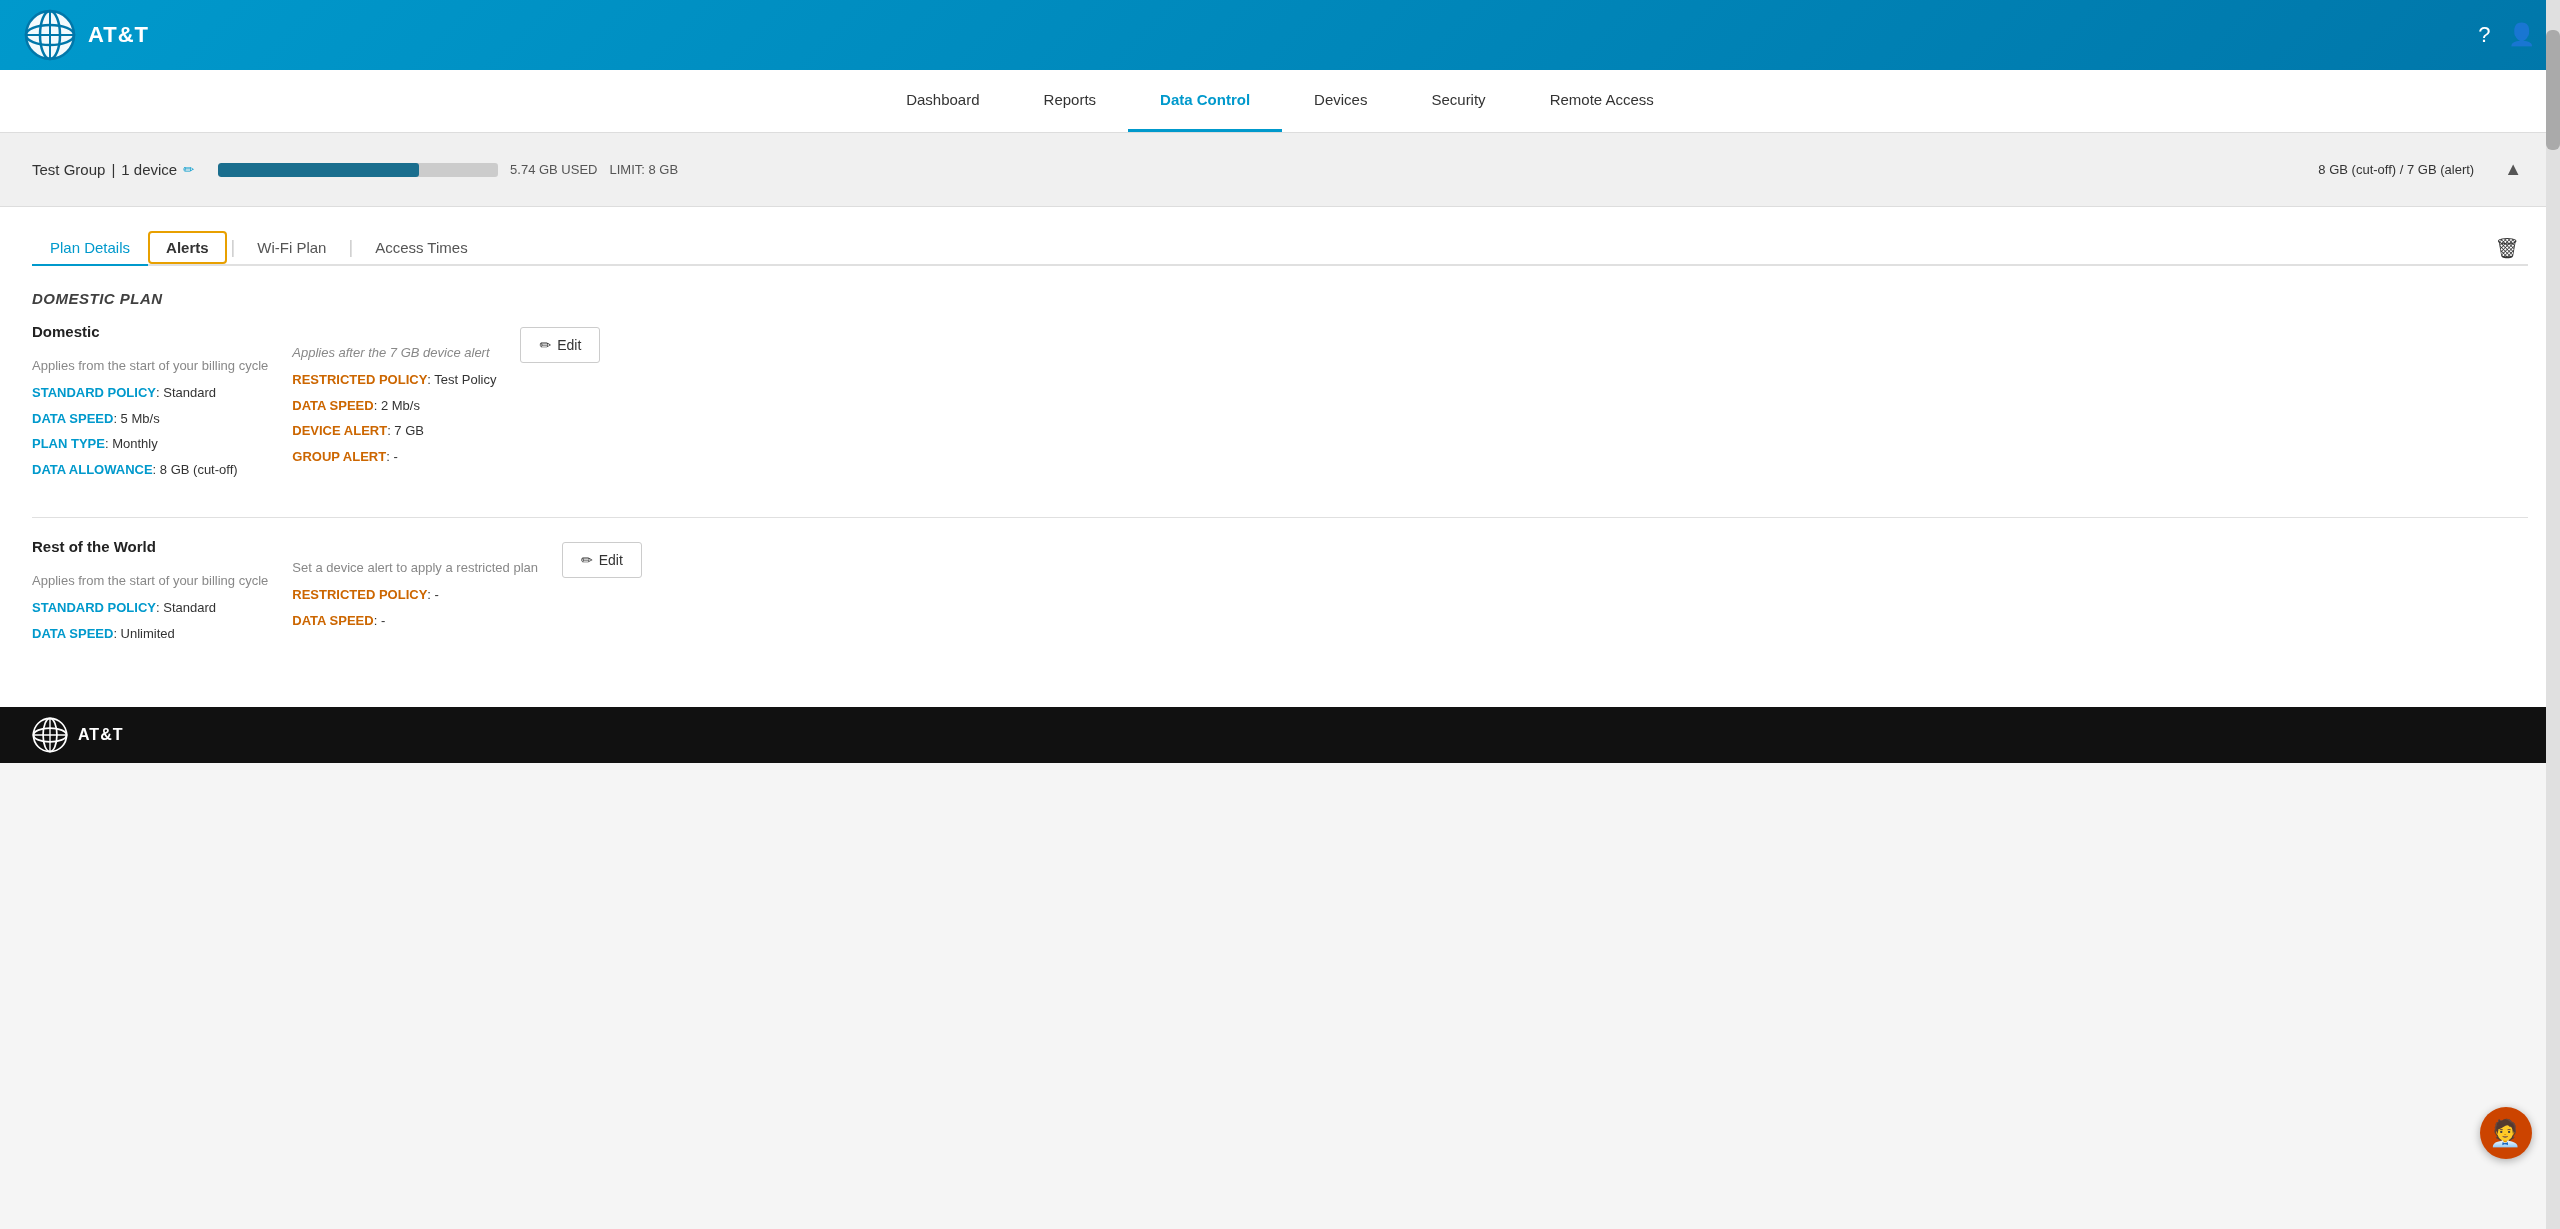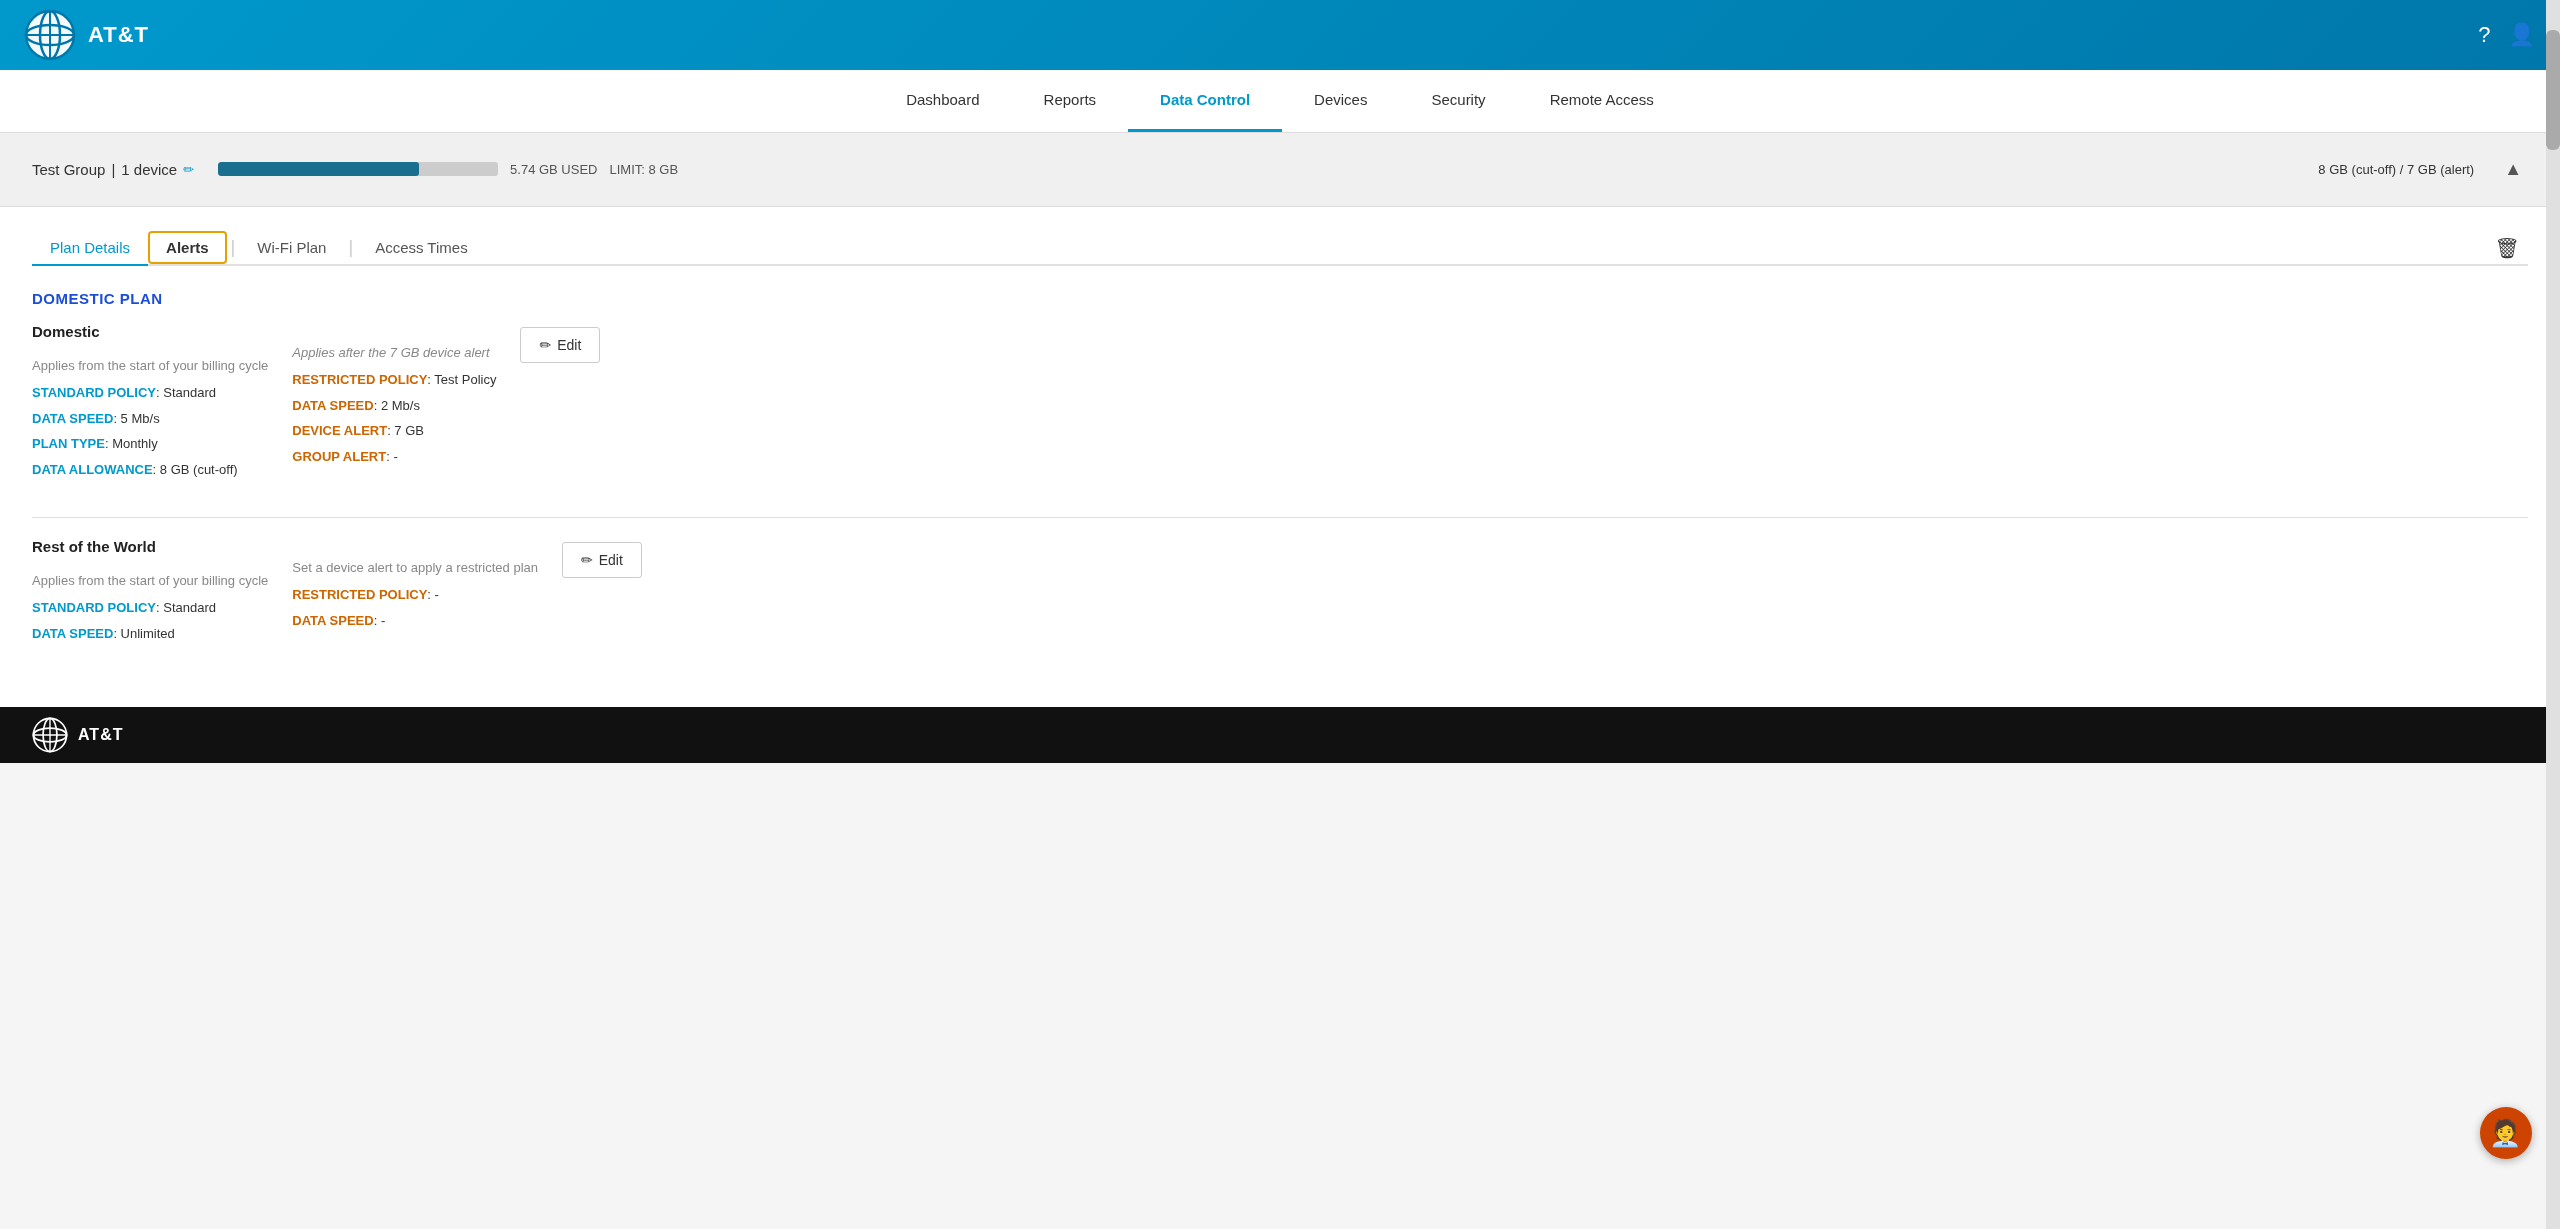--- a/index.html
+++ b/index.html
@@ -86,20 +86,21 @@
       gap: 6px;
     }
     .edit-pencil-small {
       color: #0099cc;
       font-size: 13px;
       cursor: pointer;
     }
     .usage-bar-section {
       flex: 1;
       display: flex;
+      align-items: center;
       gap: 12px;
     }
     .usage-bar-outer {
       flex: 1;
       height: 14px;
       background: #ccc;
       border-radius: 3px;
       overflow: hidden;
       max-width: 280px;
     }
@@ -176,23 +177,24 @@
       font-size: 20px;
       cursor: pointer;
       color: #333;
       padding: 4px 8px;
     }
 
     
     .plan-section-title {
       font-size: 15px;
       font-weight: bold;
-      color: #1d4ed8;
+      color: #404040;
       margin-bottom: 16px;
       letter-spacing: 0.5px;
+      font-style: italic;
     }
     .plan-block {
       margin-bottom: 32px;
     }
     .plan-row {
       display: flex;
       align-items: flex-start;
       gap: 24px;
     }
     .plan-block-title {

